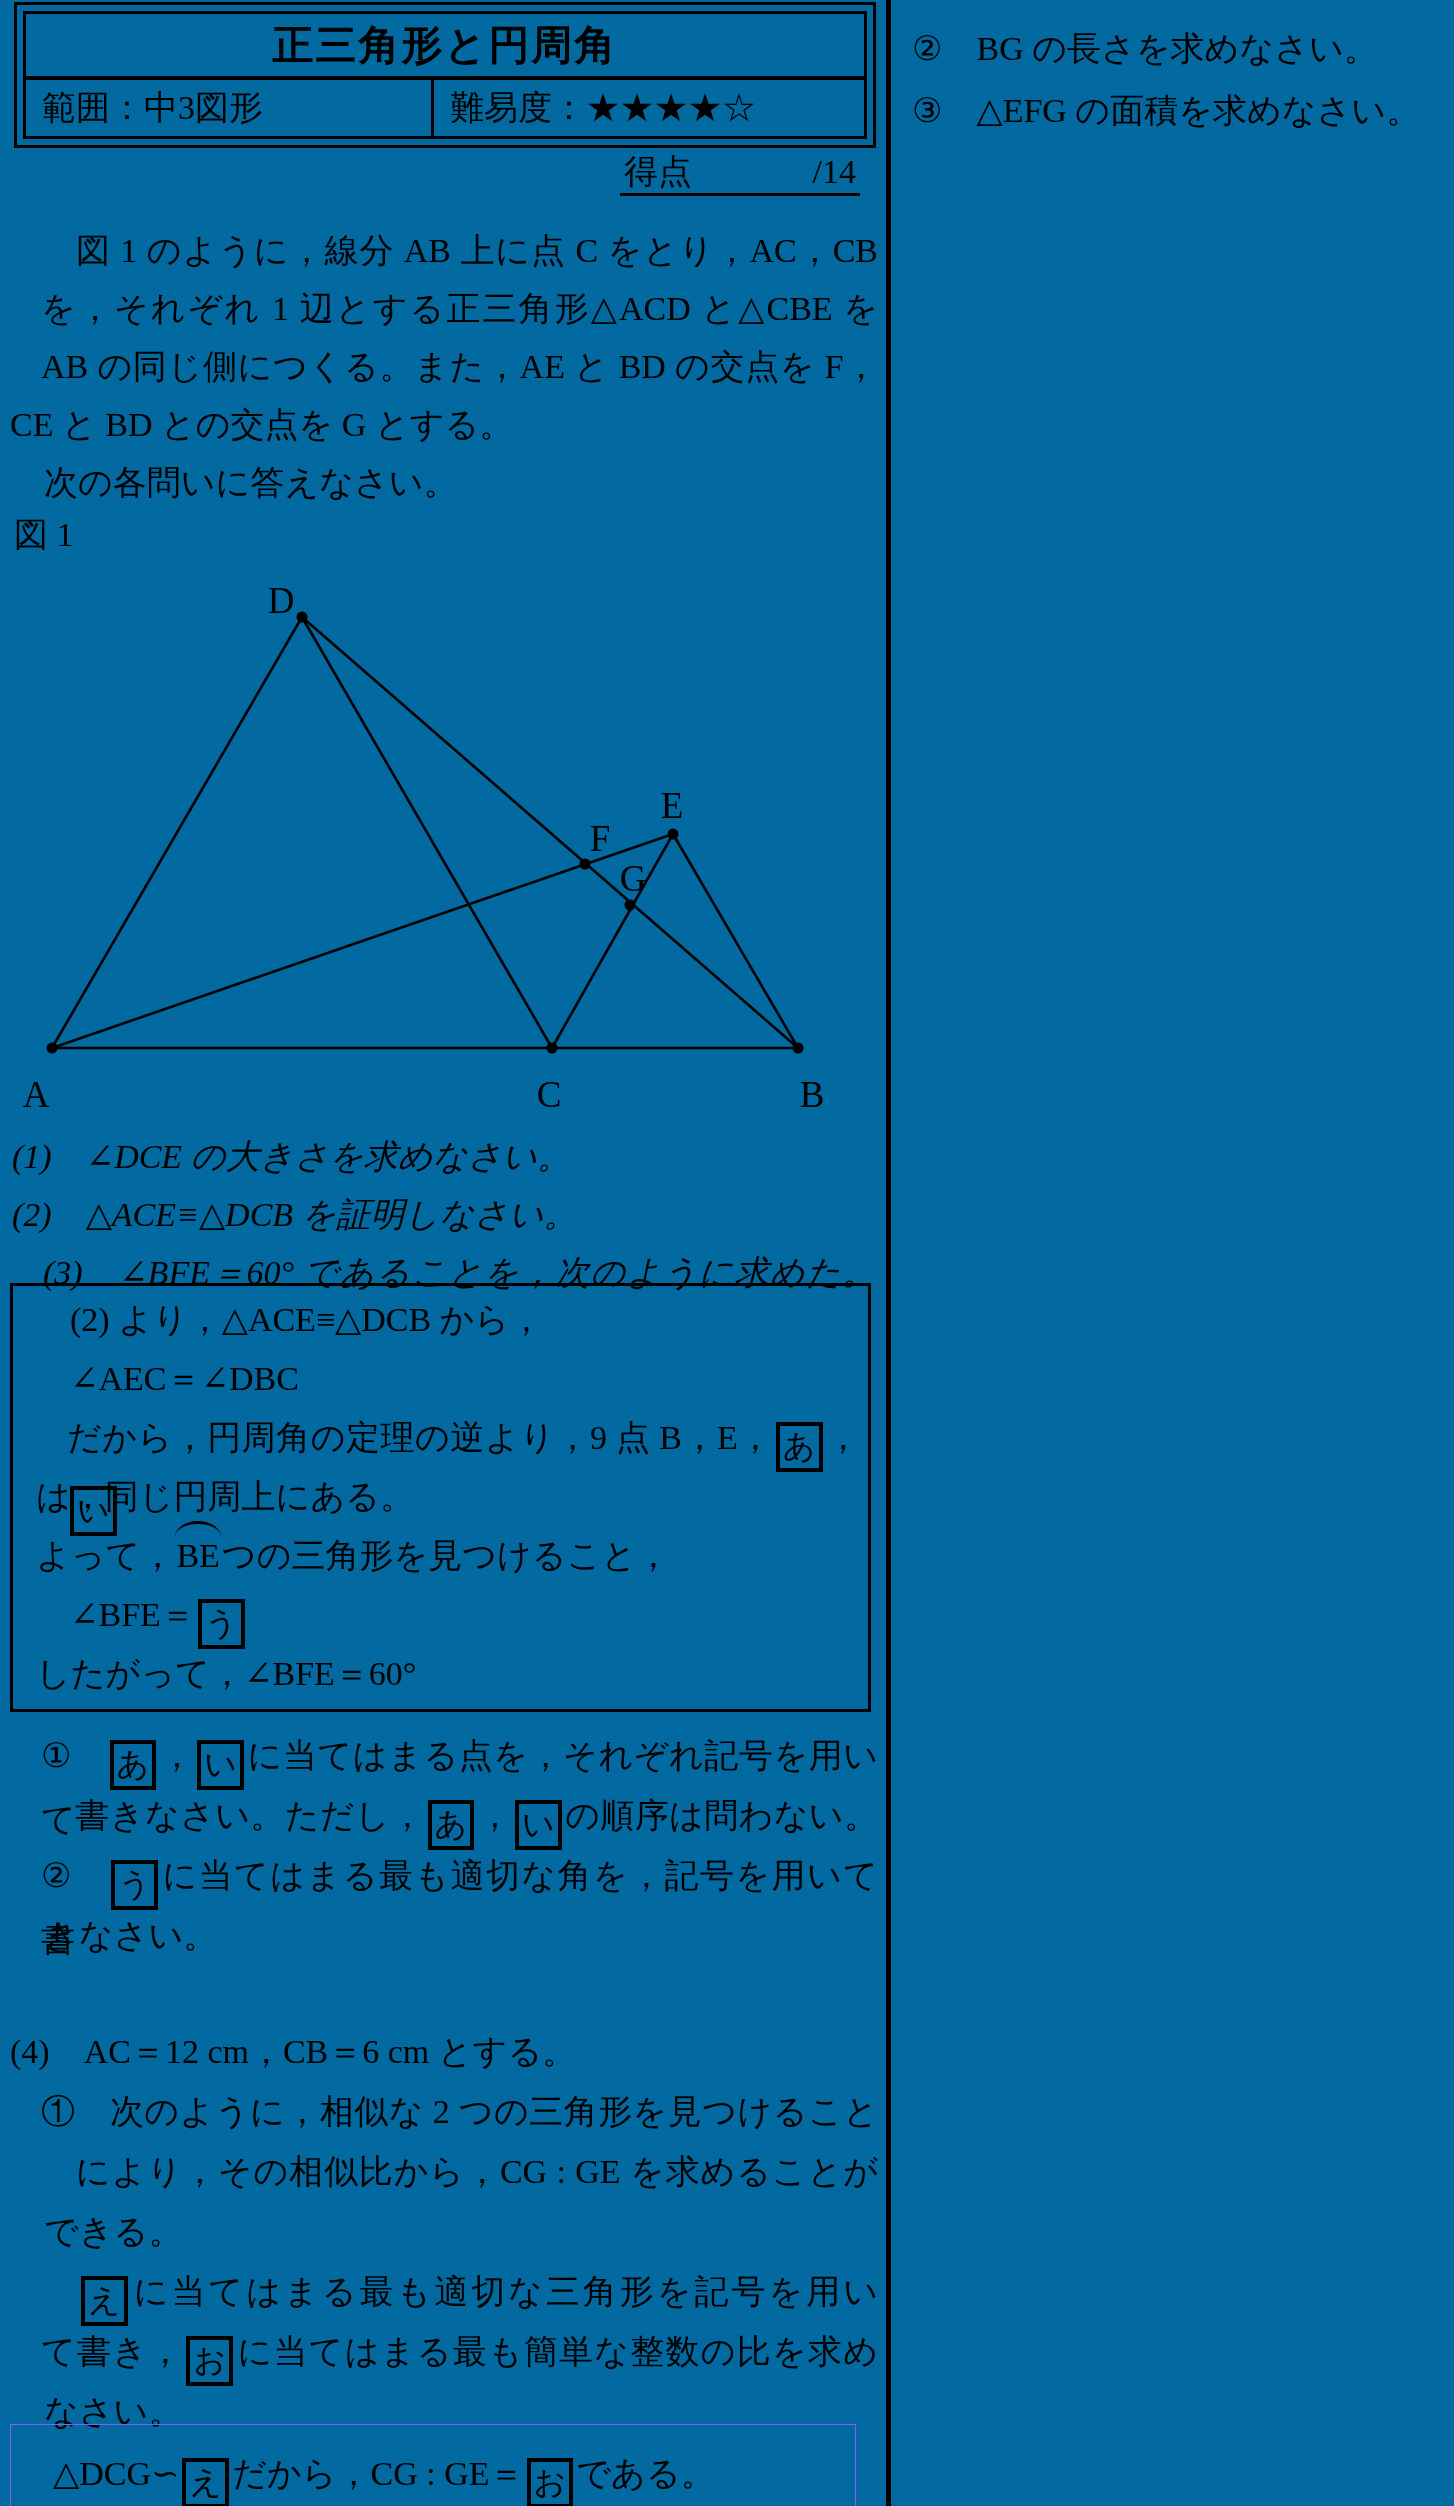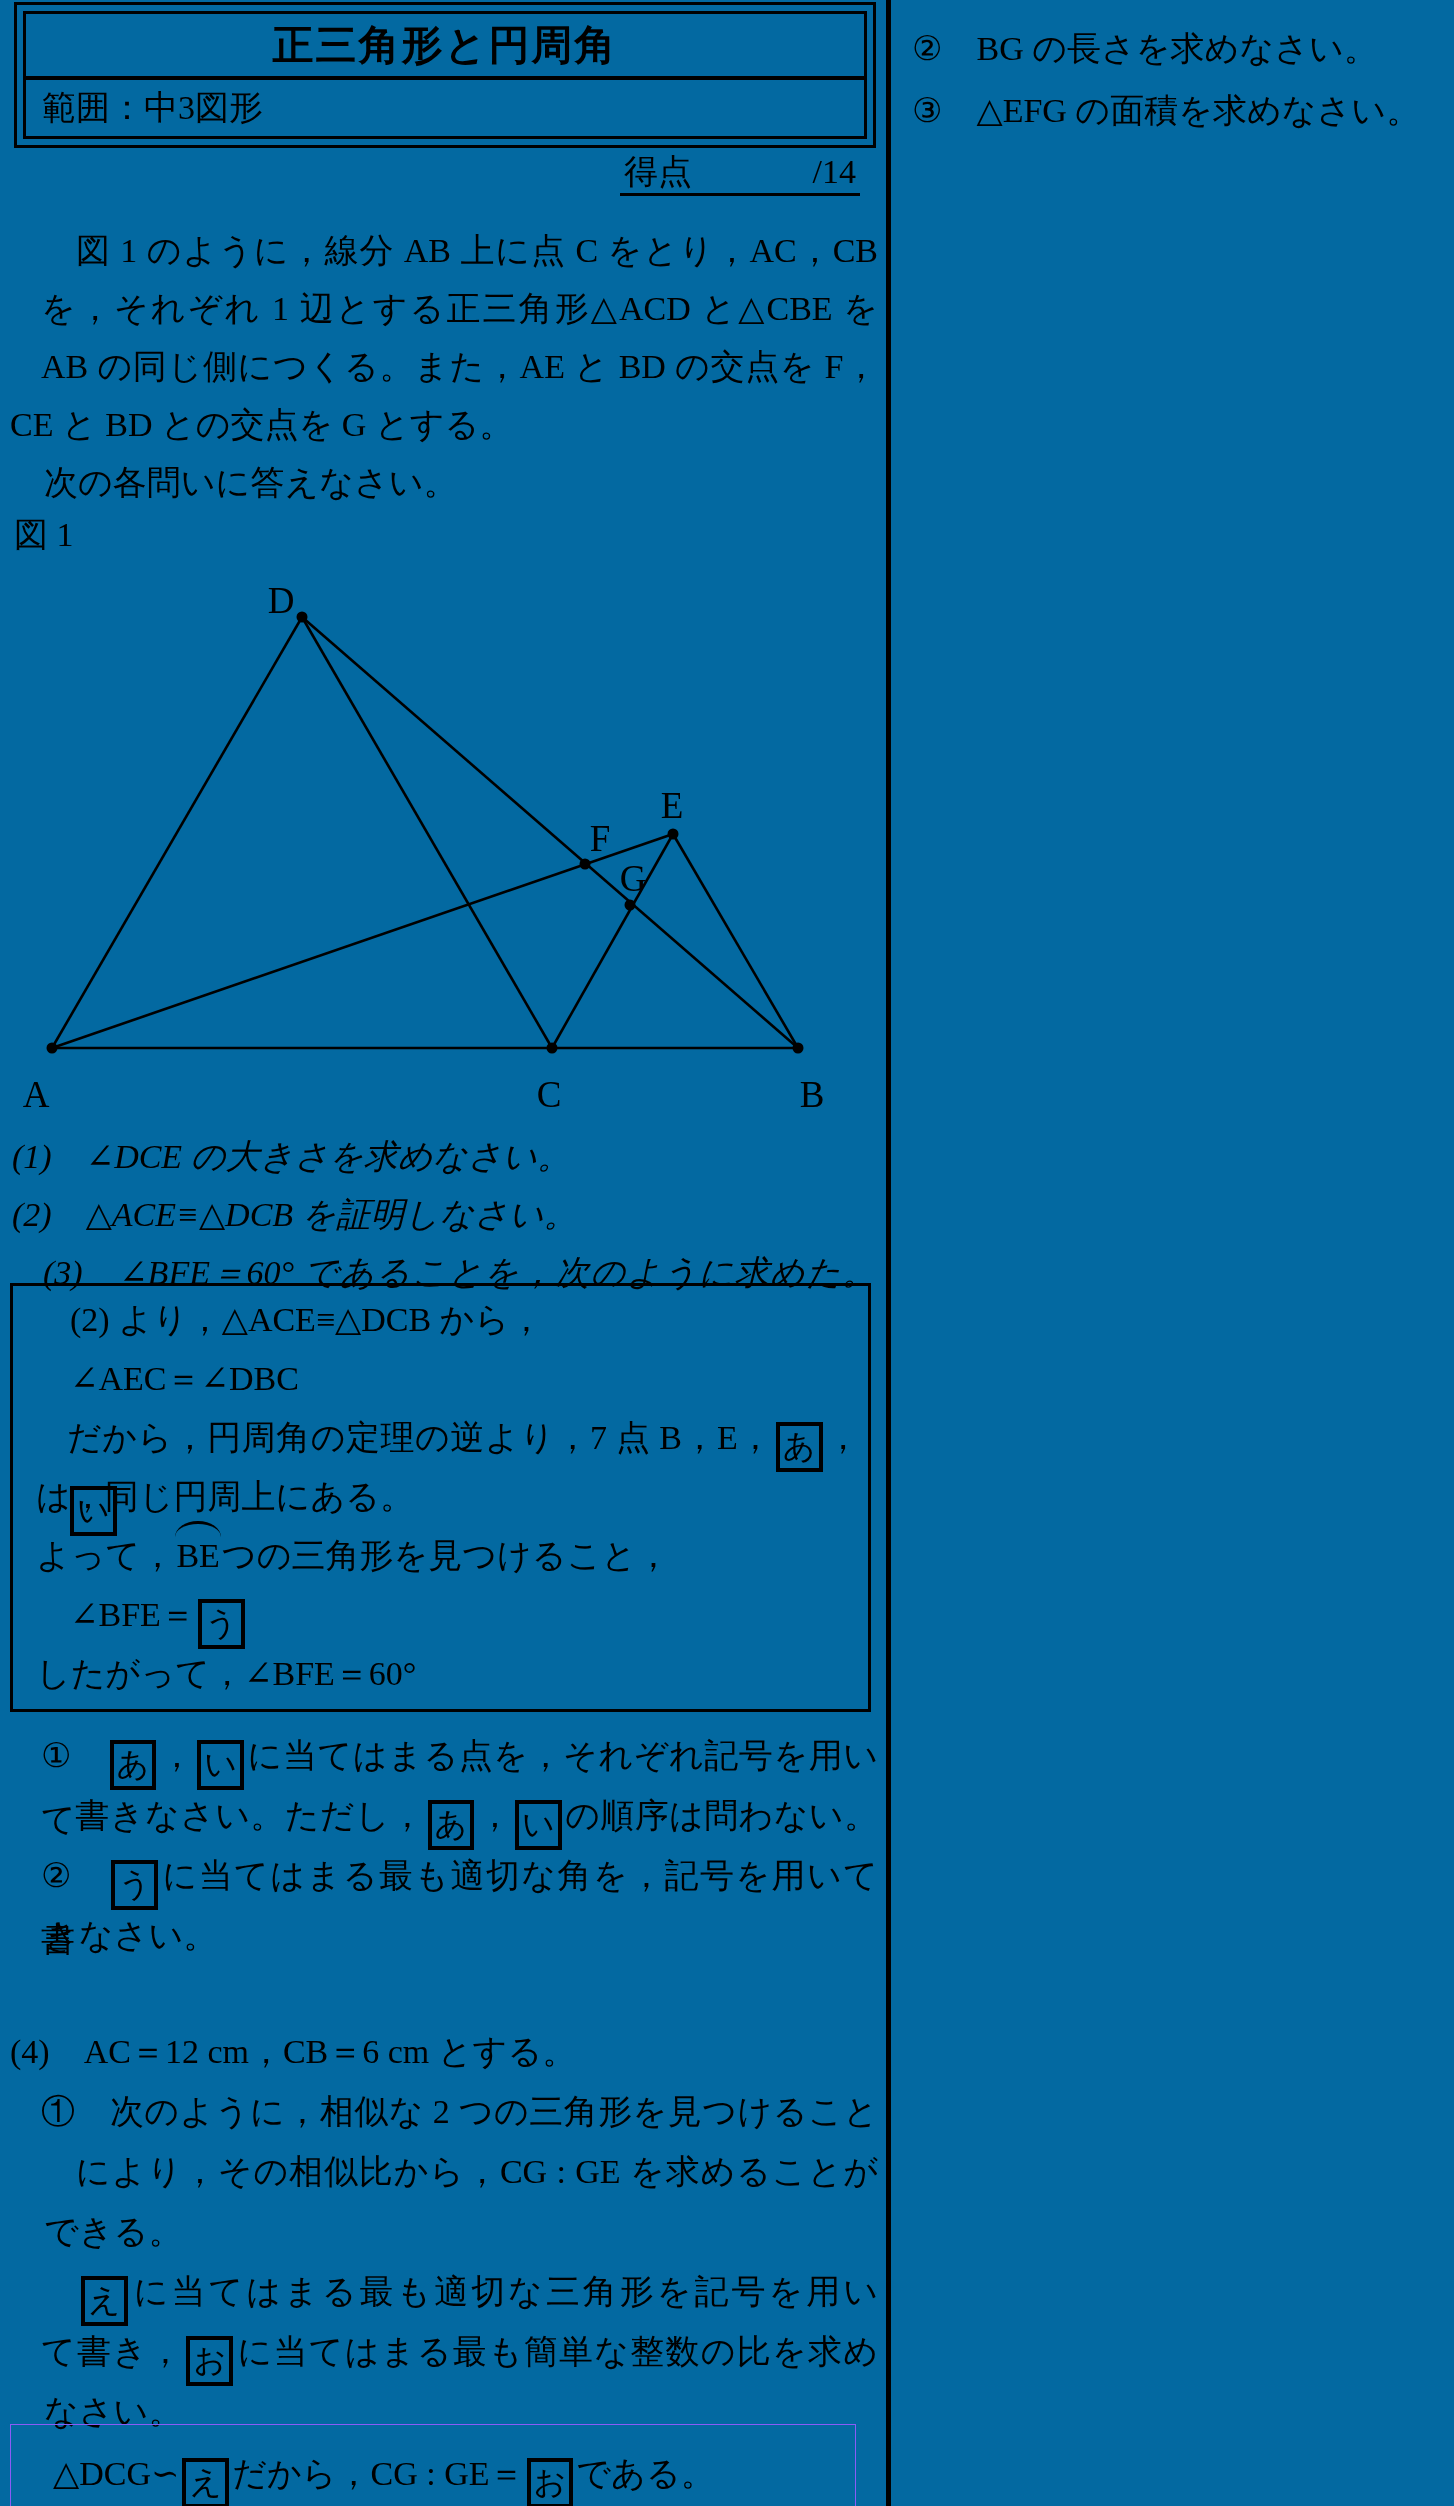--- a/index.html
+++ b/index.html
@@ -73,20 +73,21 @@
 </head>
 <body>
 
 <div class="page">
 
   <div class="htable">
     <div class="hinner">
       <div class="htitle">正三角形と円周角</div>
       <div class="hrow">
         <div class="hcell1">範囲：中3図形</div>
+        <div class="hcell2">難易度：★★★★☆</div>
       </div>
     </div>
   </div>
 
   <div class="score">
     <span>得点</span>
     <span>/14</span>
   </div>
 
   <div class="block intro">
@@ -125,21 +126,21 @@
 
   <div class="block q123">
       <div class="line"><span>(1)　∠DCE の大きさを求めなさい。</span></div>
       <div class="line"><span>(2)　△ACE≡△DCB を証明しなさい。</span></div>
       <div class="line full"><span>(3)　∠BFE＝60° であることを，次のように求めた。</span></div>
     </div>
 
   <div class="box1">
       <div class="line"><span>　(2) より，△ACE≡△DCB から，</span></div>
       <div class="line"><span>　∠AEC＝∠DBC</span></div>
-      <div class="line full"><span>だから，円周角の定理の逆より，7 点 B，E，</span><span class="boxed">あ</span><span>，</span><span class="boxed">い</span></div>
+      <div class="line full"><span>だから，円周角の定理の逆より，9 点 B，E，</span><span class="boxed">あ</span><span>，</span><span class="boxed">い</span></div>
       <div class="line"><span>は，同じ円周上にある。</span></div>
       <div class="line"><span>よって，</span><span class="arc">BE</span><span>つの三角形を見つけること，</span></div>
       <div class="line"><span>　∠BFE＝</span><span class="boxed">う</span></div>
       <div class="line"><span>したがって，∠BFE＝60°</span></div>
     </div>
 
   <div class="block sub1">
       <div class="line full"><span class="mnum">①</span><span>　</span><span class="boxed">あ</span><span>，</span><span class="boxed">い</span><span>に当てはまる点を，それぞれ記号を用いて</span></div>
       <div class="line full"><span>　書きなさい。ただし，</span><span class="boxed">あ</span><span>，</span><span class="boxed">い</span><span>の順序は問わない。</span></div>
       <div class="line full"><span class="mnum">②</span><span>　</span><span class="boxed">う</span><span>に当てはまる最も適切な角を，記号を用いて書</span></div>

